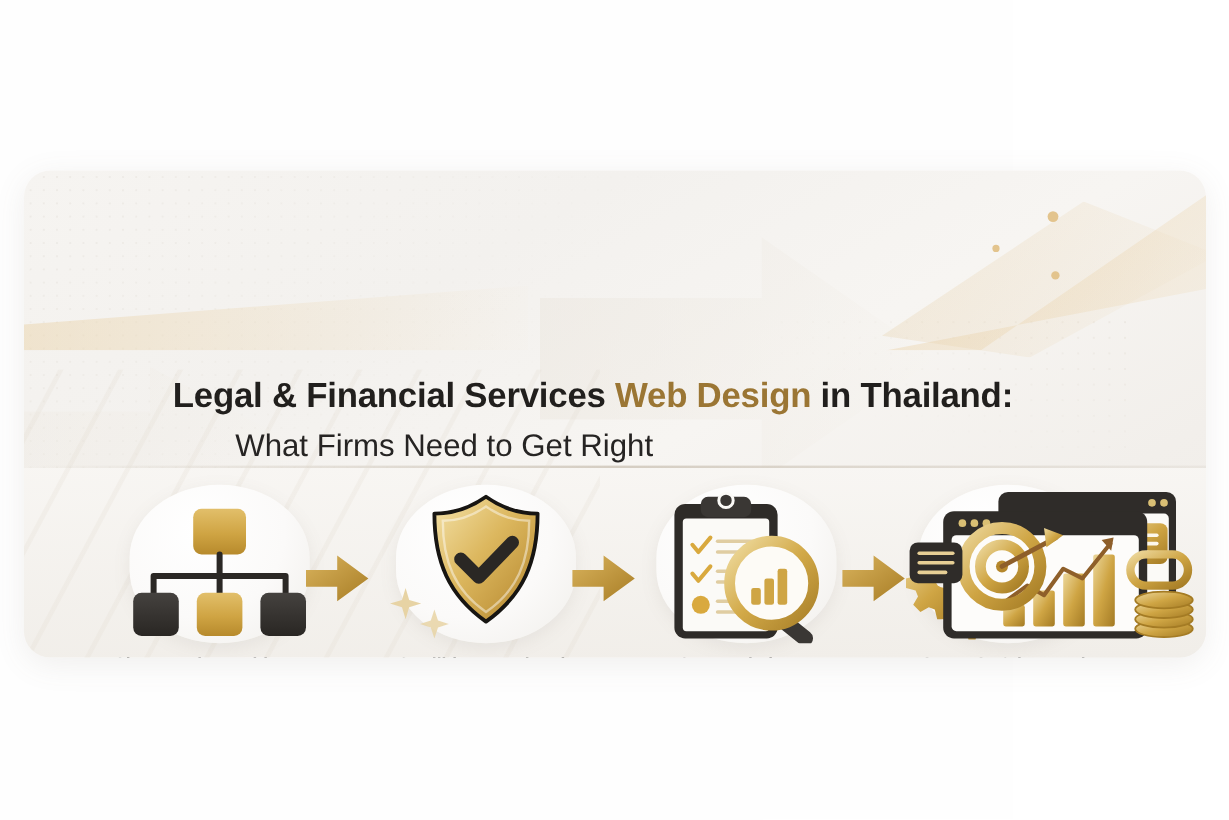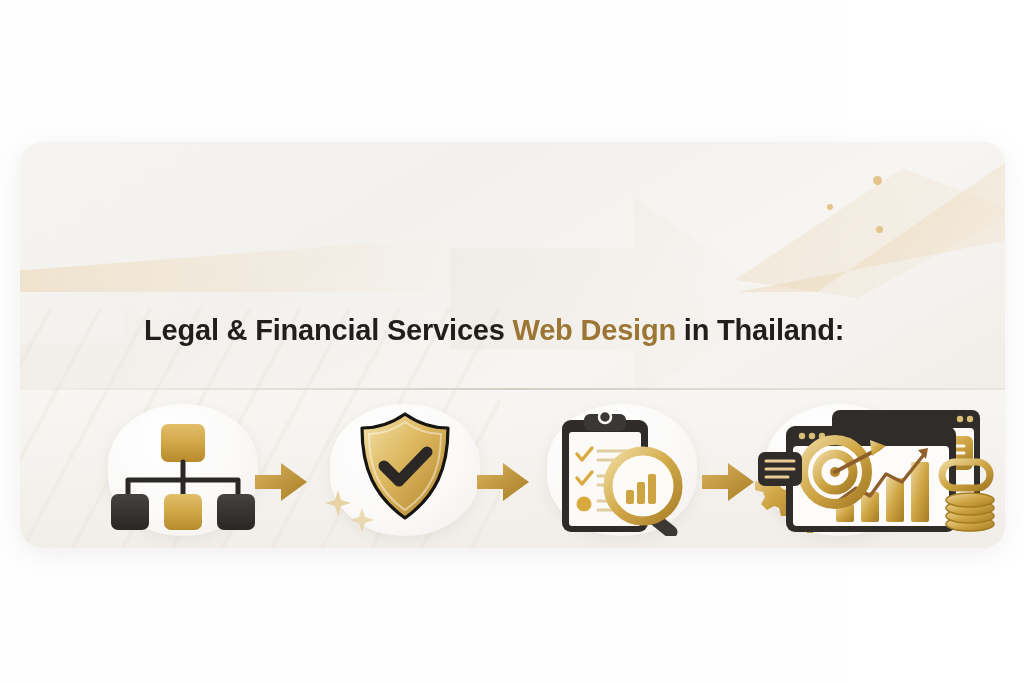--- a/index.html
+++ b/index.html
@@ -119,20 +119,21 @@
     <div class="poly poly-c"></div>
     <div class="dot-accent" style="right:123px;top:34px;width:9px;height:9px;"></div>
     <div class="dot-accent" style="right:172px;top:62px;width:6px;height:6px;"></div>
     <div class="dot-accent" style="right:122px;top:84px;width:7px;height:7px;"></div>
     <div class="floor-fill"></div>
     <div class="floor"></div>
     <div class="sheen"></div>
 
     <div class="title"><span>Legal &amp; Financial Services </span><span class="gold">Web Design</span><span> in Thailand:</span></div>
 
+    <div class="subtitle">What Firms Need to Get Right</div>
 
     <div class="badge" style="left:88px;"></div>
     <div class="badge" style="left:310px;"></div>
     <div class="badge" style="left:527px;"></div>
     <div class="badge" style="left:745px;"></div>
 
     <div class="icon-wrap" style="left:78px;">
       <svg viewBox="0 0 170 132" width="170" height="132">
         <defs>
           <linearGradient id="g-gold" x1="0" y1="0" x2="0" y2="1">

